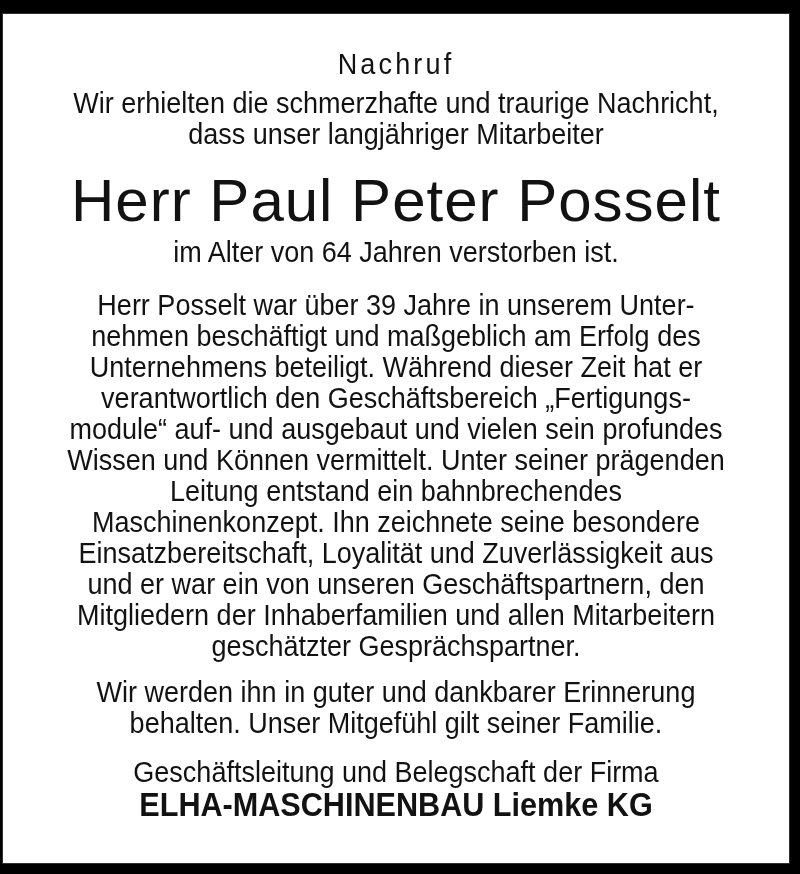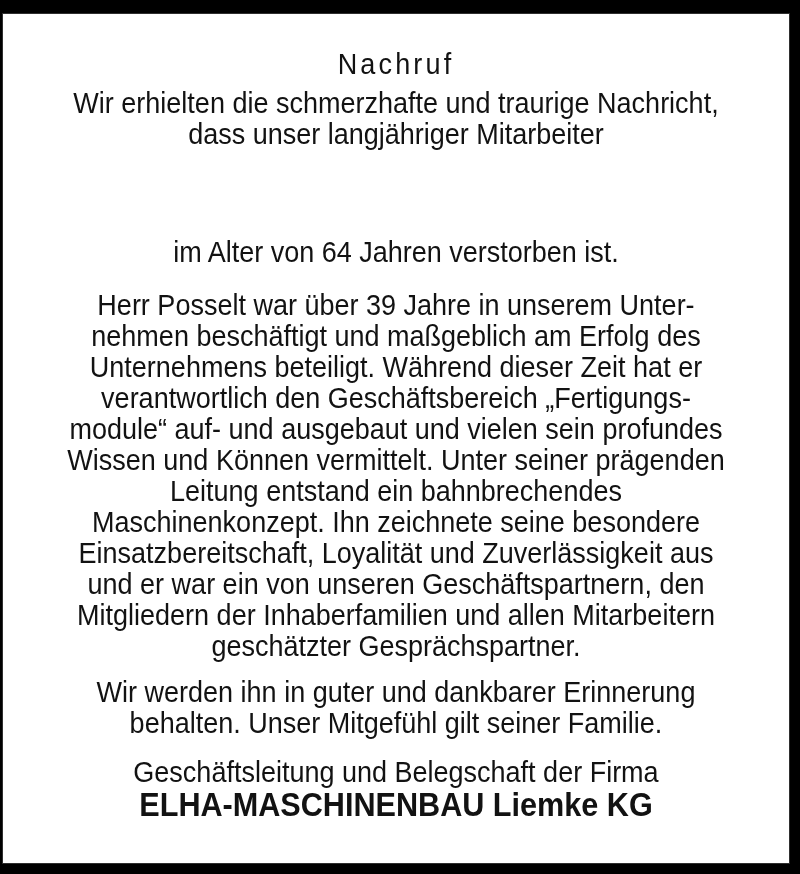--- a/index.html
+++ b/index.html
@@ -56,20 +56,21 @@
 
 <div class="page">
 
   <div class="block nachruf">Nachruf</div>
 
   <div class="block intro">
       <div>Wir erhielten die schmerzhafte und traurige Nachricht,</div>
       <div>dass unser langjähriger Mitarbeiter</div>
     </div>
 
+  <div class="block headline">Herr Paul Peter Posselt</div>
 
   <div class="block subline">im Alter von 64 Jahren verstorben ist.</div>
 
   <div class="block tribute">
       <div>Herr Posselt war über 39 Jahre in unserem Unter-</div>
       <div>nehmen beschäftigt und maßgeblich am Erfolg des</div>
       <div>Unternehmens beteiligt. Während dieser Zeit hat er</div>
       <div>verantwortlich den Geschäftsbereich „Fertigungs-</div>
       <div>module“ auf- und ausgebaut und vielen sein profundes</div>
       <div>Wissen und Können vermittelt. Unter seiner prägenden</div>

